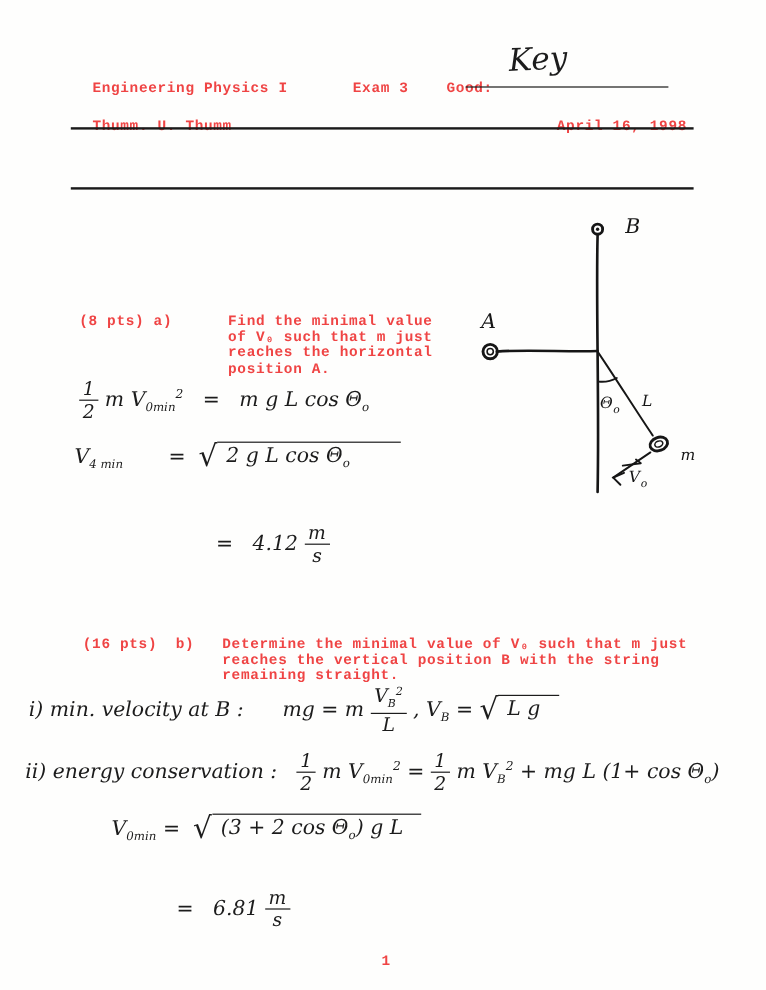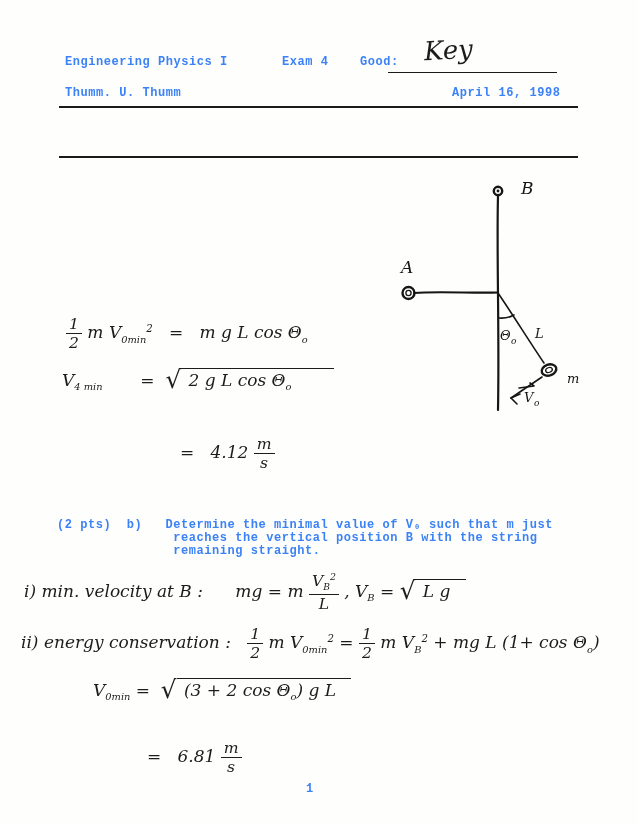--- a/index.html
+++ b/index.html
@@ -1,20 +1,20 @@
 <!DOCTYPE html>
 <html><head>
 <meta charset="utf-8">
 <style>
   html,body{margin:0;padding:0;background:#e8e8e8;}
   .page{position:relative;width:638px;height:825px;background:#fefefdff;background:#fefefd;overflow:hidden;
         font-family:"Liberation Mono","DejaVu Sans Mono",monospace;}
-  .typed{position:absolute;margin:0;font-family:"Liberation Mono","DejaVu Sans Mono",monospace;
+  .typed{position:absolute;margin:12px;font-family:"Liberation Mono","DejaVu Sans Mono",monospace;
          font-weight:700;font-size:12px;line-height:13.2px;letter-spacing:0.55px;
-         color:#3b82f6;white-space:pre;}
+         color:#ef4444;white-space:pre;}
   .rule{position:absolute;height:2px;background:#1a1a1a;}
   .nameline{position:absolute;height:0;border-bottom:1.7px solid #1a1a1a;}
   .hand{position:absolute;font-family:"DejaVu Serif",serif;font-style:italic;
         color:#1c1c1c;white-space:pre;font-size:17px;line-height:1.1;}
   .key{font-size:26px;transform:rotate(-3deg);}
   .frac{display:inline-flex;flex-direction:column;align-items:center;vertical-align:middle;
         line-height:1.05;text-align:center;font-size:0.92em;}
   .fnum{border-bottom:1.5px solid currentColor;padding:0 3px 1px;}
   .fden{padding-top:1px;}
   .sqrt{display:inline-flex;align-items:flex-start;}
@@ -31,31 +31,35 @@
   .dlabel{font-family:"DejaVu Serif",serif;font-style:italic;font-size:13px;fill:#161616;}
   .big{font-size:17px;}
   .small{font-size:9px;}
 </style>
 </head>
 <body>
 
 <div class="page">
 
   <span class="typed" style="left:65px;top:56px">Engineering Physics I</span>
-  <span class="typed" style="left:282px;top:56px">Exam 4</span>
+  <span class="typed" style="left:282px;top:56px">Exam 3</span>
   <span class="typed" style="left:360px;top:56px">Good:</span>
   <div class="nameline" style="left:388px;top:72px;width:169px"></div>
   <span class="hand key" style="left:424px;top:36px">Key</span>
   <span class="typed" style="left:65px;top:87px">Thumm. U. Thumm</span>
   <span class="typed" style="left:452px;top:87px">April 16, 1998</span>
 
   <div class="rule" style="left:59px;top:106px;width:519px"></div>
   <div class="rule" style="left:59px;top:156px;width:519px"></div>
 
-  <pre class="typed" style="left:57px;top:519px">(2 pts)  b)   Determine the minimal value of V₀ such that m just
+  <pre class="typed" style="left:54px;top:250px">(8 pts) a)      Find the minimal value
+                of V₀ such that m just
+                reaches the horizontal
+                position A.</pre>
+  <pre class="typed" style="left:57px;top:519px">(16 pts)  b)   Determine the minimal value of V₀ such that m just
                reaches the vertical position B with the string
                remaining straight.</pre>
 
   <svg class="diagram" style="left:393px;top:172px" width="222" height="248" viewBox="0 0 222 248">
     <path class="ink" d="M105,24 C103.5,80 106.5,160 105,238"></path>
     <path class="ink" d="M21,121 C45,119 82,121.5 105,120.5"></path>
     <path class="ink thin" d="M105,121 C120,143 138,172 151,191"></path>
     <g>
       <circle class="ring" cx="105" cy="19" r="4.2"></circle>
       <circle class="dot" cx="105" cy="19" r="1.4"></circle>

